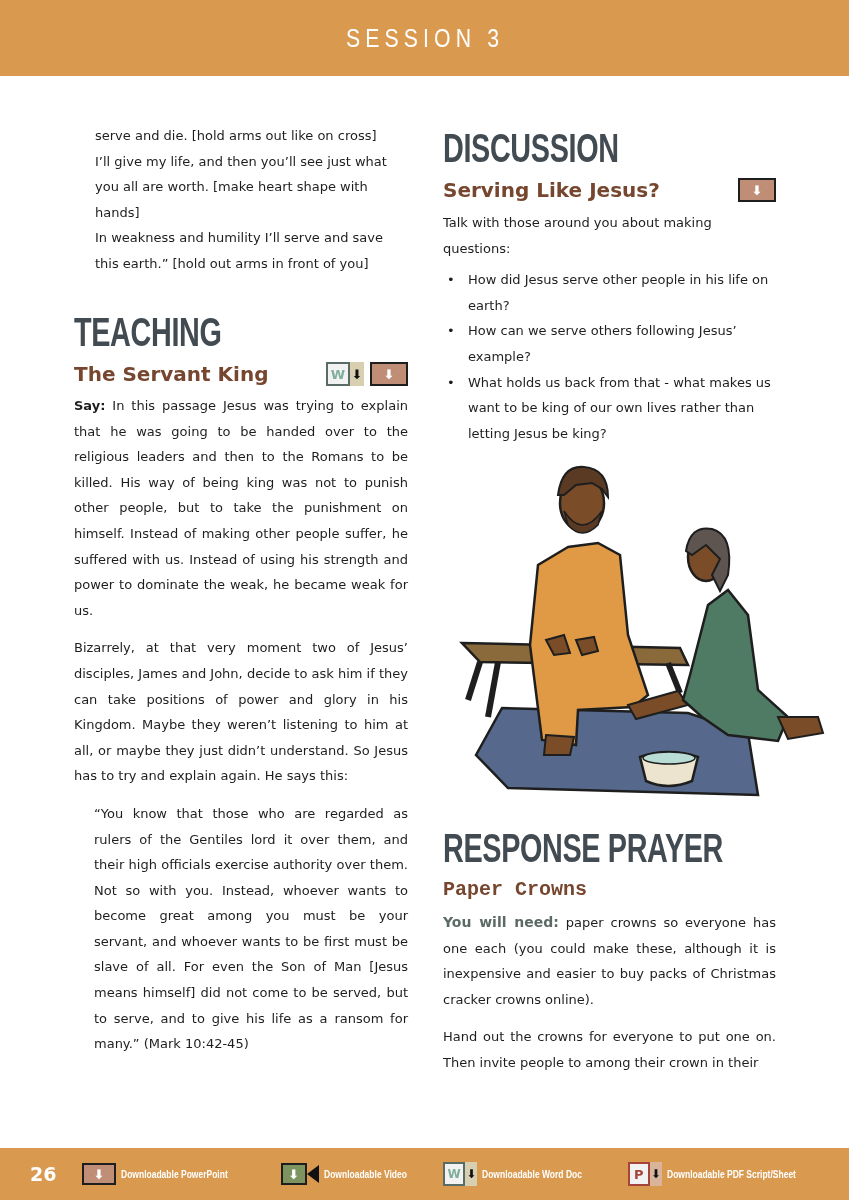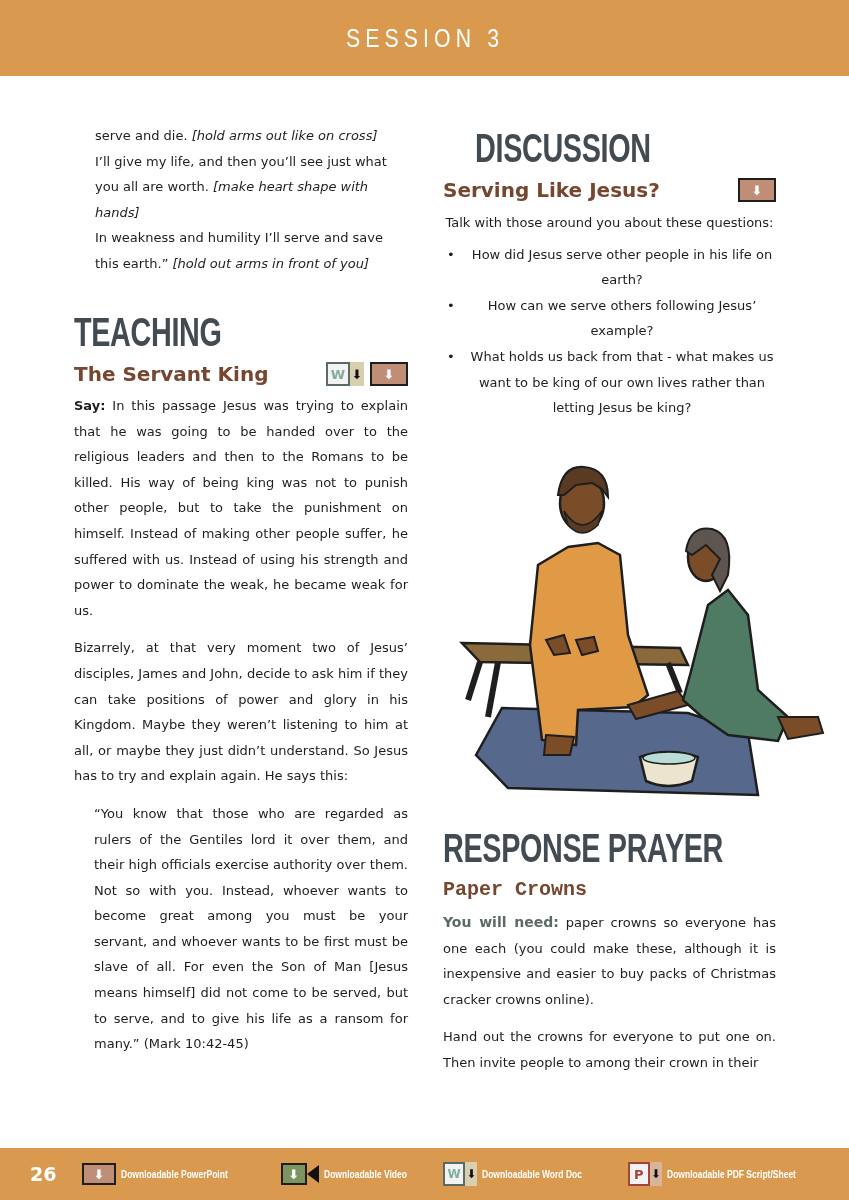--- a/index.html
+++ b/index.html
@@ -14,21 +14,21 @@
     color: #ffffff; font-family: "Liberation Sans", sans-serif; font-size: 25px;
     letter-spacing: 6px; font-weight: normal; transform: scaleX(0.85);
   }
 
   .col { position: absolute; top: 0; }
   .col-left { left: 74px; width: 334px; }
   .col-right { left: 443px; width: 333px; }
 
   .p { font-size: 13px; line-height: 25.6px; }
   .just { text-align: justify; }
-  .it { font-style: italic; }
+  .it { }
 
   .h1 {
     font-family: "Liberation Sans", sans-serif; font-weight: bold; color: #434b52;
     font-size: 40px; line-height: 44px; transform: scaleX(0.72); transform-origin: left center;
     white-space: nowrap; letter-spacing: -0.5px;
   }
   .h2 {
     font-family: "DejaVu Sans", sans-serif; font-weight: bold; color: #77462e;
     font-size: 20px; line-height: 28px; white-space: nowrap;
   }
@@ -112,31 +112,31 @@
     </div>
     <div class="p just" style="margin-top:5px;">
       <span class="say">Say:</span><span> In this passage Jesus was trying to explain that he was going to be handed over to the religious leaders and then to the Romans to be killed. His way of being king was not to punish other people, but to take the punishment on himself. Instead of making other people suffer, he suffered with us. Instead of using his strength and power to dominate the weak, he became weak for us.</span>
     </div>
     <div class="p just" style="margin-top:12px;">Bizarrely, at that very moment two of Jesus’ disciples, James and John, decide to ask him if they can take positions of power and glory in his Kingdom. Maybe they weren’t listening to him at all, or maybe they just didn’t understand. So Jesus has to try and explain again. He says this:</div>
     <div class="p just quote" style="margin-top:12px;">“You know that those who are regarded as rulers of the Gentiles lord it over them, and their high officials exercise authority over them. Not so with you. Instead, whoever wants to become great among you must be your servant, and whoever wants to be first must be slave of all. For even the Son of Man [Jesus means himself] did not come to be served, but to serve, and to give his life as a ransom for many.” (Mark 10:42-45)</div>
   </div>
 </div>
 
 <div class="col col-right">
-  <div style="position:absolute; top:126px; left:0; width:333px;text-align:center;">
+  <div style="position:absolute; top:126px; left:0; width:333px;">
     <div class="h1">DISCUSSION</div>
     <div class="h2-row" style="margin-top:6px;">
       <div class="h2">Serving Like Jesus?</div>
       <div class="icons">
         <div class="ppt-icon">
           <span class="arrow-white">⬇</span>
         </div>
       </div>
     </div>
-    <div class="p" style="margin-top:6px;">Talk with those around you about these questions:</div>
+    <div class="p" style="margin-top:6px;">Talk with those around you about making questions:</div>
     <ul class="bullets" style="margin-top:6px;">
       <li>How did Jesus serve other people in his life on earth?</li>
       <li>How can we serve others following Jesus’ example?</li>
       <li>What holds us back from that - what makes us want to be king of our own lives rather than letting Jesus be king?</li>
     </ul>
   </div>
 
   <div style="position:absolute; top:826px; left:0; width:333px;">
     <div class="h1">RESPONSE PRAYER</div>
     <div class="h2" style="margin-top:6px;font-family:Liberation Mono, monospace;">Paper Crowns</div>

